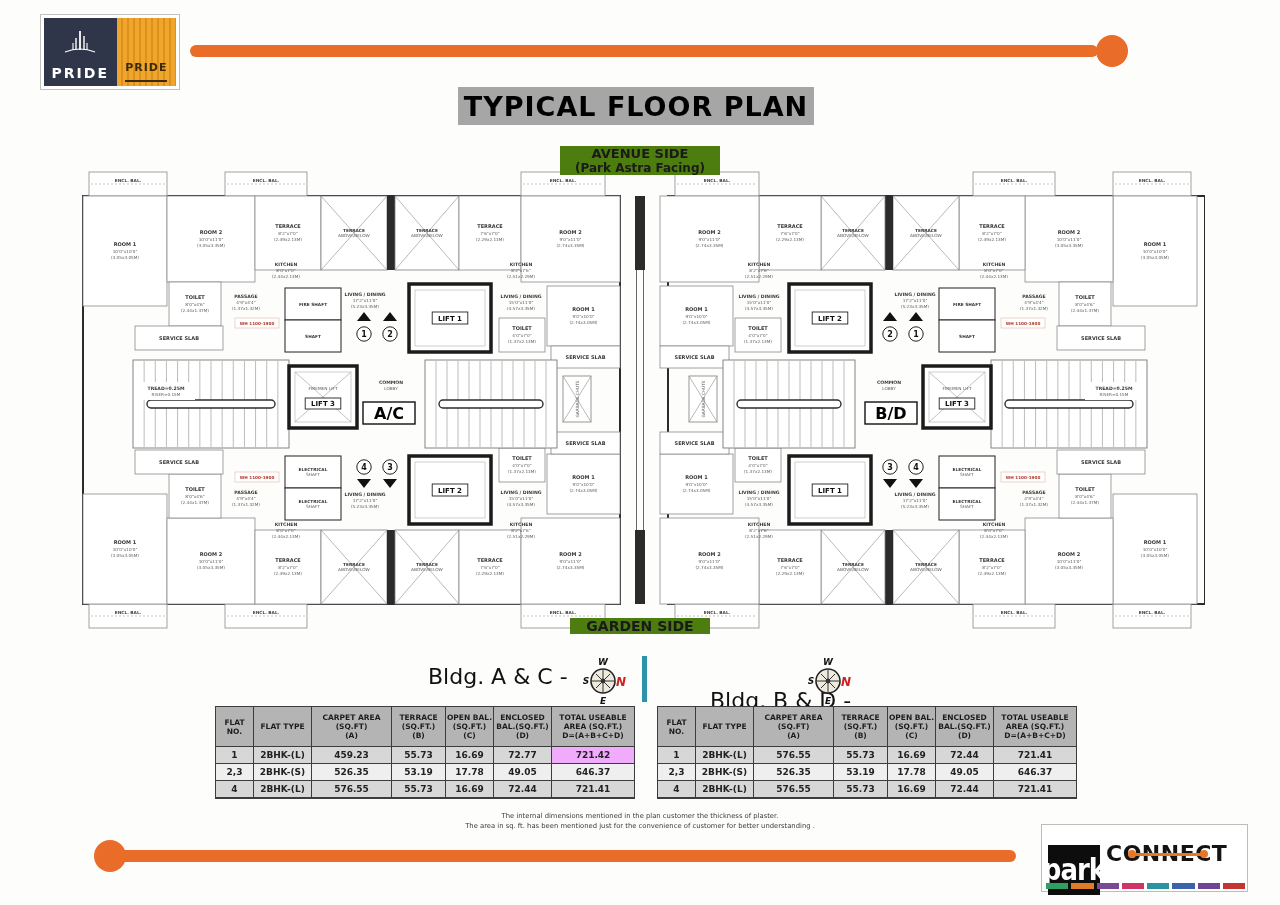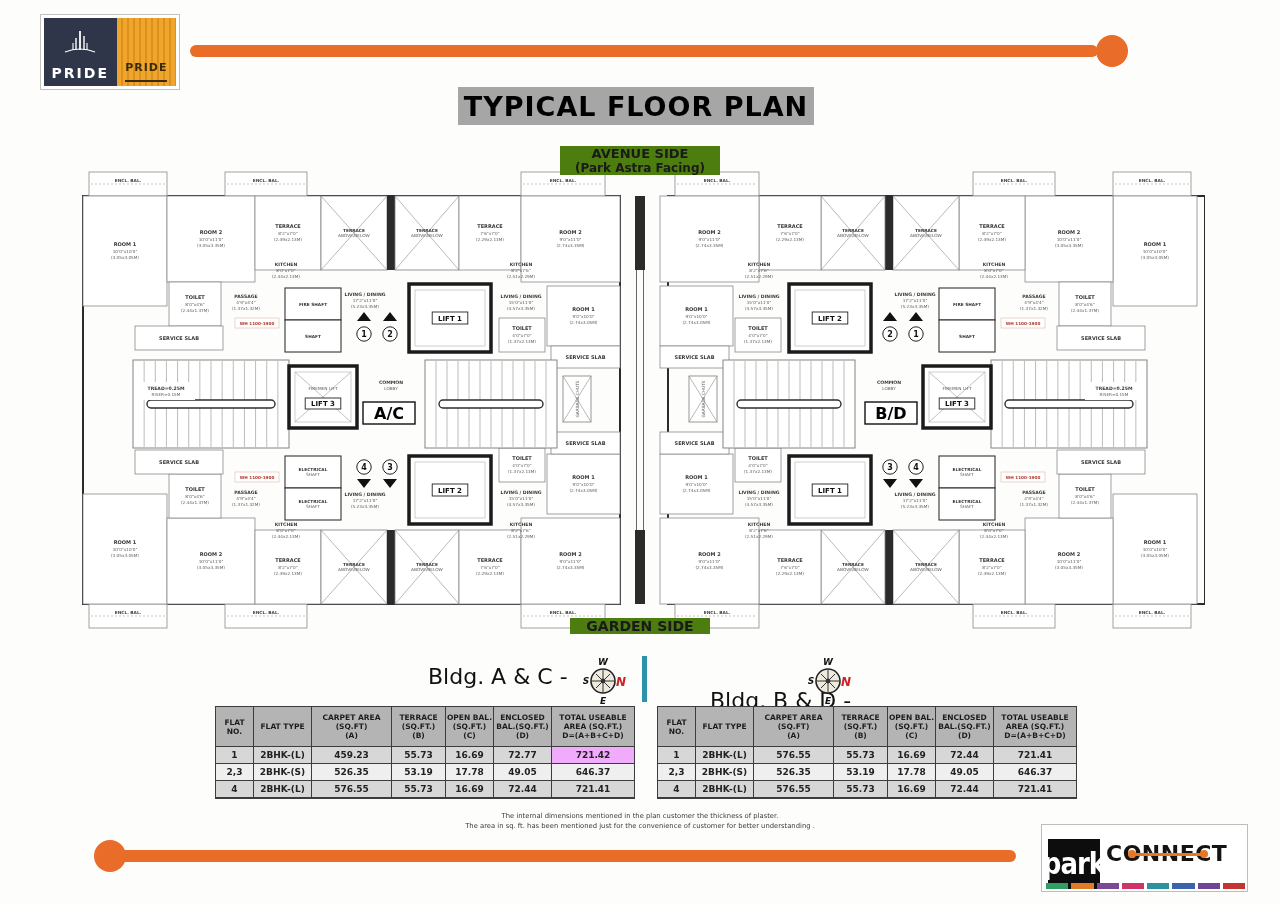--- a/index.html
+++ b/index.html
@@ -49,21 +49,21 @@
     line-height:1.2; height:40px; border-bottom:1.5px solid #3c3c3c; }
   .trow.body .tcell { font-size:9px; font-weight:600; color:#222; height:17px; }
 
   
   .notes { position:absolute; left:340px; top:812px; width:600px; text-align:center;
     font-size:6.8px; color:#3a3a3a; line-height:1.45; }
 
   
   .pc-logo { position:absolute; left:1041px; top:824px; width:207px; height:68px;
     background:#fff; border:1px solid #bdbdbd; }
-  .pc-park { position:absolute; left:6px; top:14px; width:52px; height:50px; background:#0d0d0d;
+  .pc-park { position:absolute; left:6px; top:20px; width:52px; height:50px; background:#0d0d0d;
     color:#fff; display:flex; align-items:center; justify-content:center; }
   .pc-park span { font-size:26px; font-weight:700; transform:scaleY(1.15); letter-spacing:-1px; }
   .pc-connect { position:absolute; left:64px; top:16px; font-size:22px; font-weight:800;
     color:#131313; letter-spacing:0.5px; }
   .pc-line { position:absolute; left:92px; top:28px; width:70px; height:2.5px; background:#e87722; }
   .pc-dot { position:absolute; width:8px; height:8px; border-radius:50%; background:#e87722;
     top:25px; }
   .pc-swatches { position:absolute; left:4px; top:58px; width:199px; display:flex; gap:3px; }
   .pc-swatches div { height:6px; flex:1; }
 

